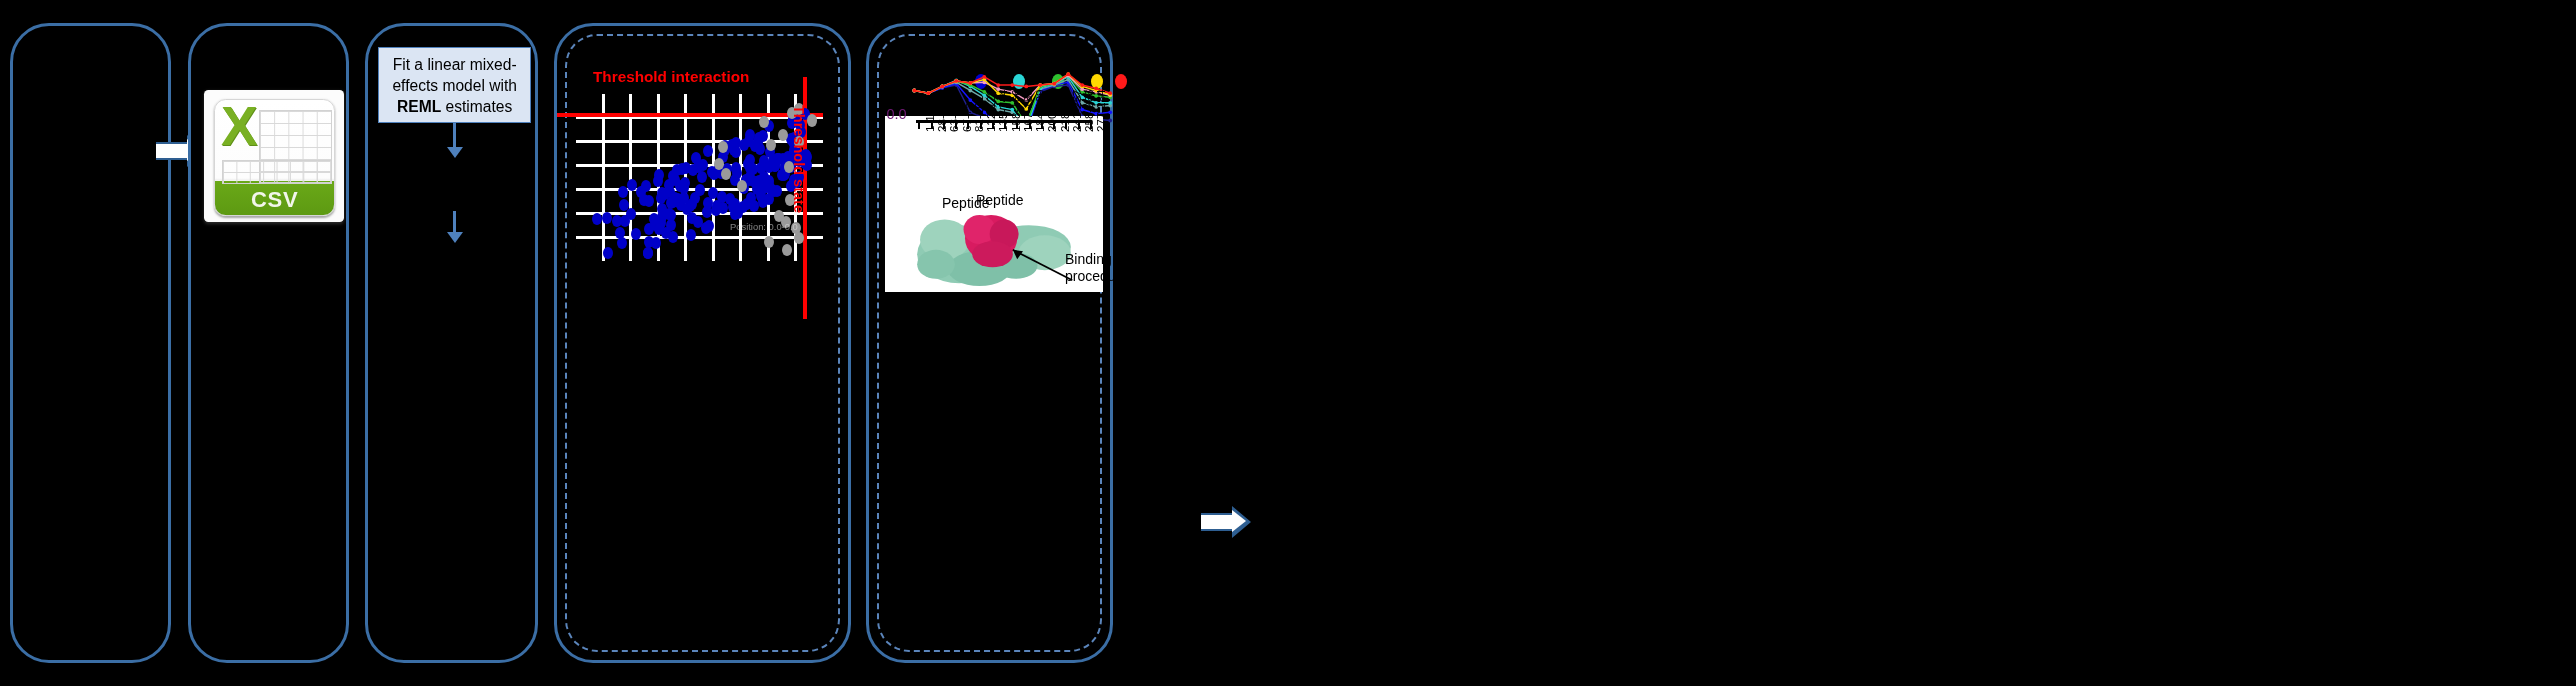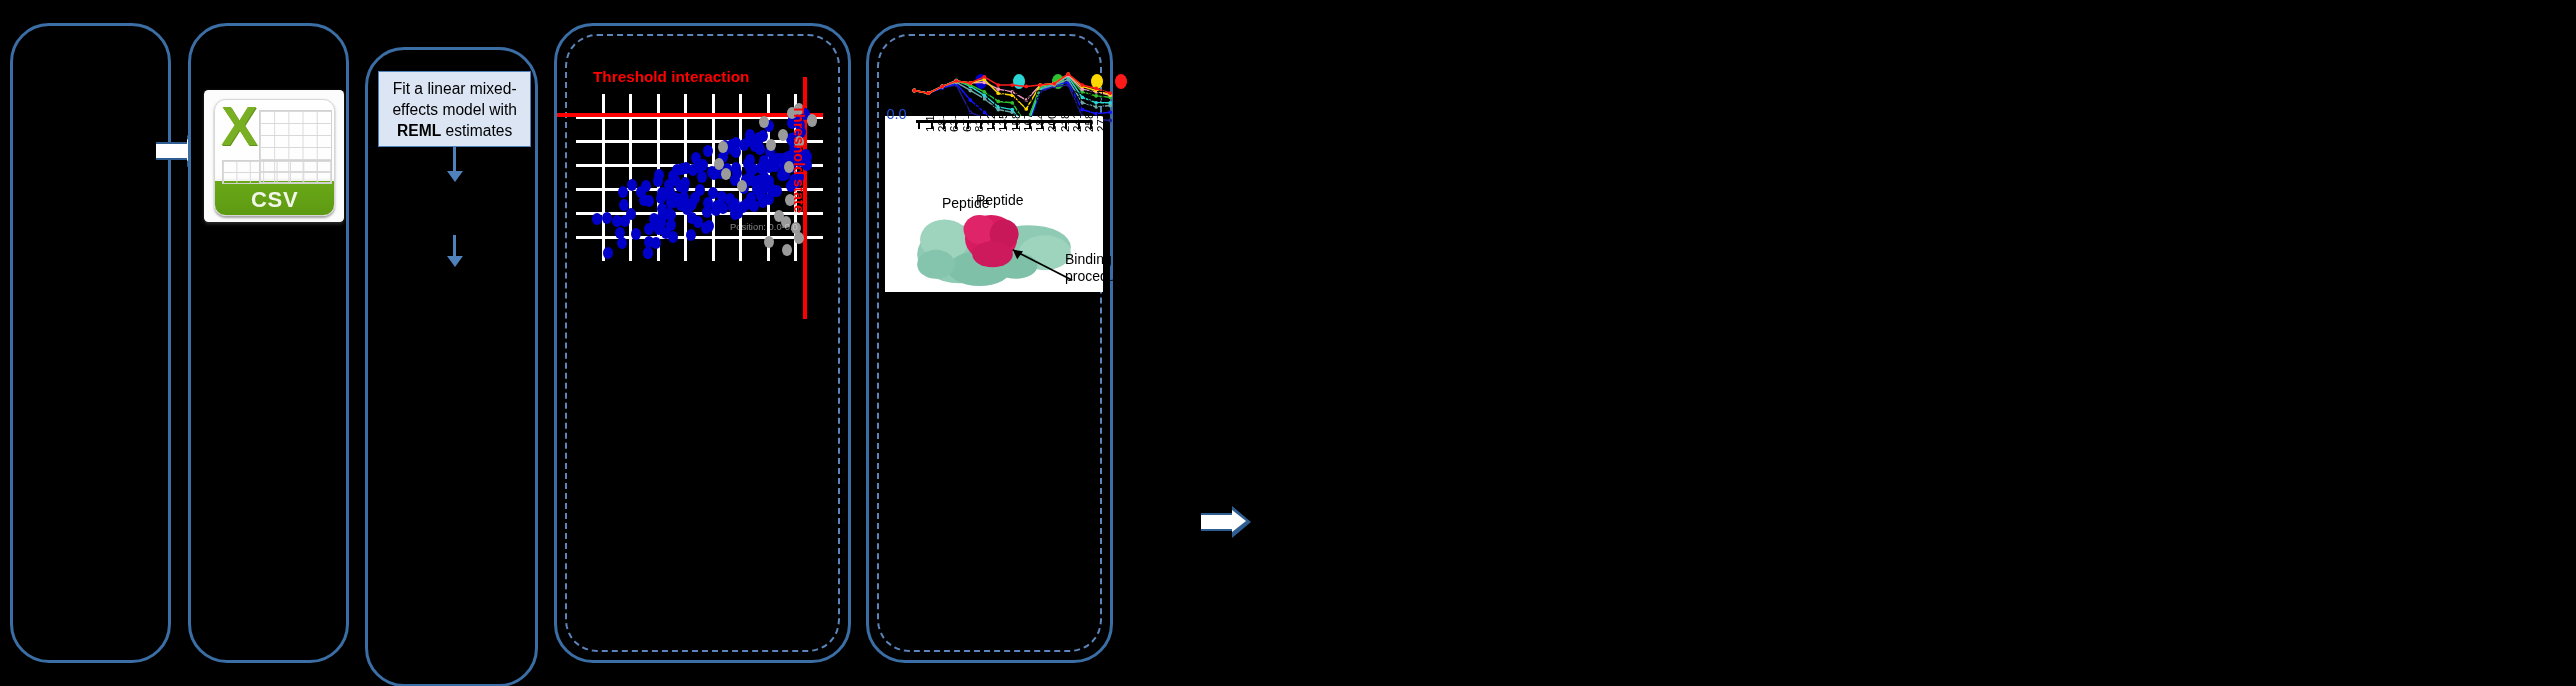--- a/index.html
+++ b/index.html
@@ -32,21 +32,21 @@
     background-size:13.4px 11px;border:0.7px solid #d2d2d2;}
   .csv-x{position:absolute;left:5.8px;top:4.4px;width:39px;height:45px;
     color:#79b023;font-weight:bold;font-size:55px;line-height:44px;
     font-family:"Liberation Sans",sans-serif;text-shadow:0.7px 0.7px 0 #5f8f18;}
   .csv-label{position:absolute;left:0;bottom:1.5px;width:100%;text-align:center;
     color:#f2f6ea;font-weight:bold;font-size:22px;letter-spacing:0.7px;
     font-family:"Liberation Sans",sans-serif;}
 
   
   #panel-stats{left:365px;top:23px;width:173px;height:640px;
-    border:3.6px solid #3b6ea5;border-radius:39px;background:#000;margin-top:24px;}
+    border:3.6px solid #3b6ea5;border-radius:39px;background:#000;}
   .step{position:absolute;left:10.2px;width:153px;background:#dbe5f3;
     border:1.5px solid #4f81bd;box-sizing:border-box;color:#000;
     display:flex;align-items:center;justify-content:center;text-align:center;
     font-size:15.6px;line-height:21px;padding:2.9px 4.4px;}
   #step-1{top:21px;height:76px;}
   #step-2{top:132px;height:52px;}
   #step-3{top:218px;height:70px;}
   .vconn{position:absolute;left:85px;width:2.9px;background:#4f81bd;}
   #vconn-1{top:97px;height:25px;}
   #vconn-2{top:185px;height:22.5px;}
@@ -100,21 +100,21 @@
   .thr-state{position:absolute;color:#ff0000;font-weight:bold;font-size:14.5px;
     white-space:nowrap;transform:rotate(90deg);transform-origin:left top;}
   .ghost{position:absolute;color:#e8e8e8;font-size:9.4px;opacity:.55;white-space:nowrap;}
   .legend-dot{position:absolute;width:12.4px;height:15.3px;border-radius:50%;}
   .white-inset{position:absolute;background:#ffffff;}
   .axis-line{position:absolute;background:#000;}
   .tick{position:absolute;width:1.5px;background:#000;}
   .ticklabel{position:absolute;font-size:11.6px;color:#000;white-space:nowrap;
     transform:rotate(-90deg);transform-origin:left top;font-family:"Liberation Sans",sans-serif;}
   .axis-caption{position:absolute;font-size:14px;color:#000;}
-  .yzero{position:absolute;font-size:14.5px;color:#1d4ed8;font-weight:normal;}
+  .yzero{position:absolute;font-size:14.5px;color:#701a75;font-weight:normal;}
   .struct-label{position:absolute;font-size:14px;color:#000;line-height:16.7px;}
 </style>
 </head>
 <body>
 
 <div class="panel" id="panel-input"></div>
 
 <div class="barrow" id="arrow-1">
   <div class="shaft"></div>
   <div class="head"></div>

